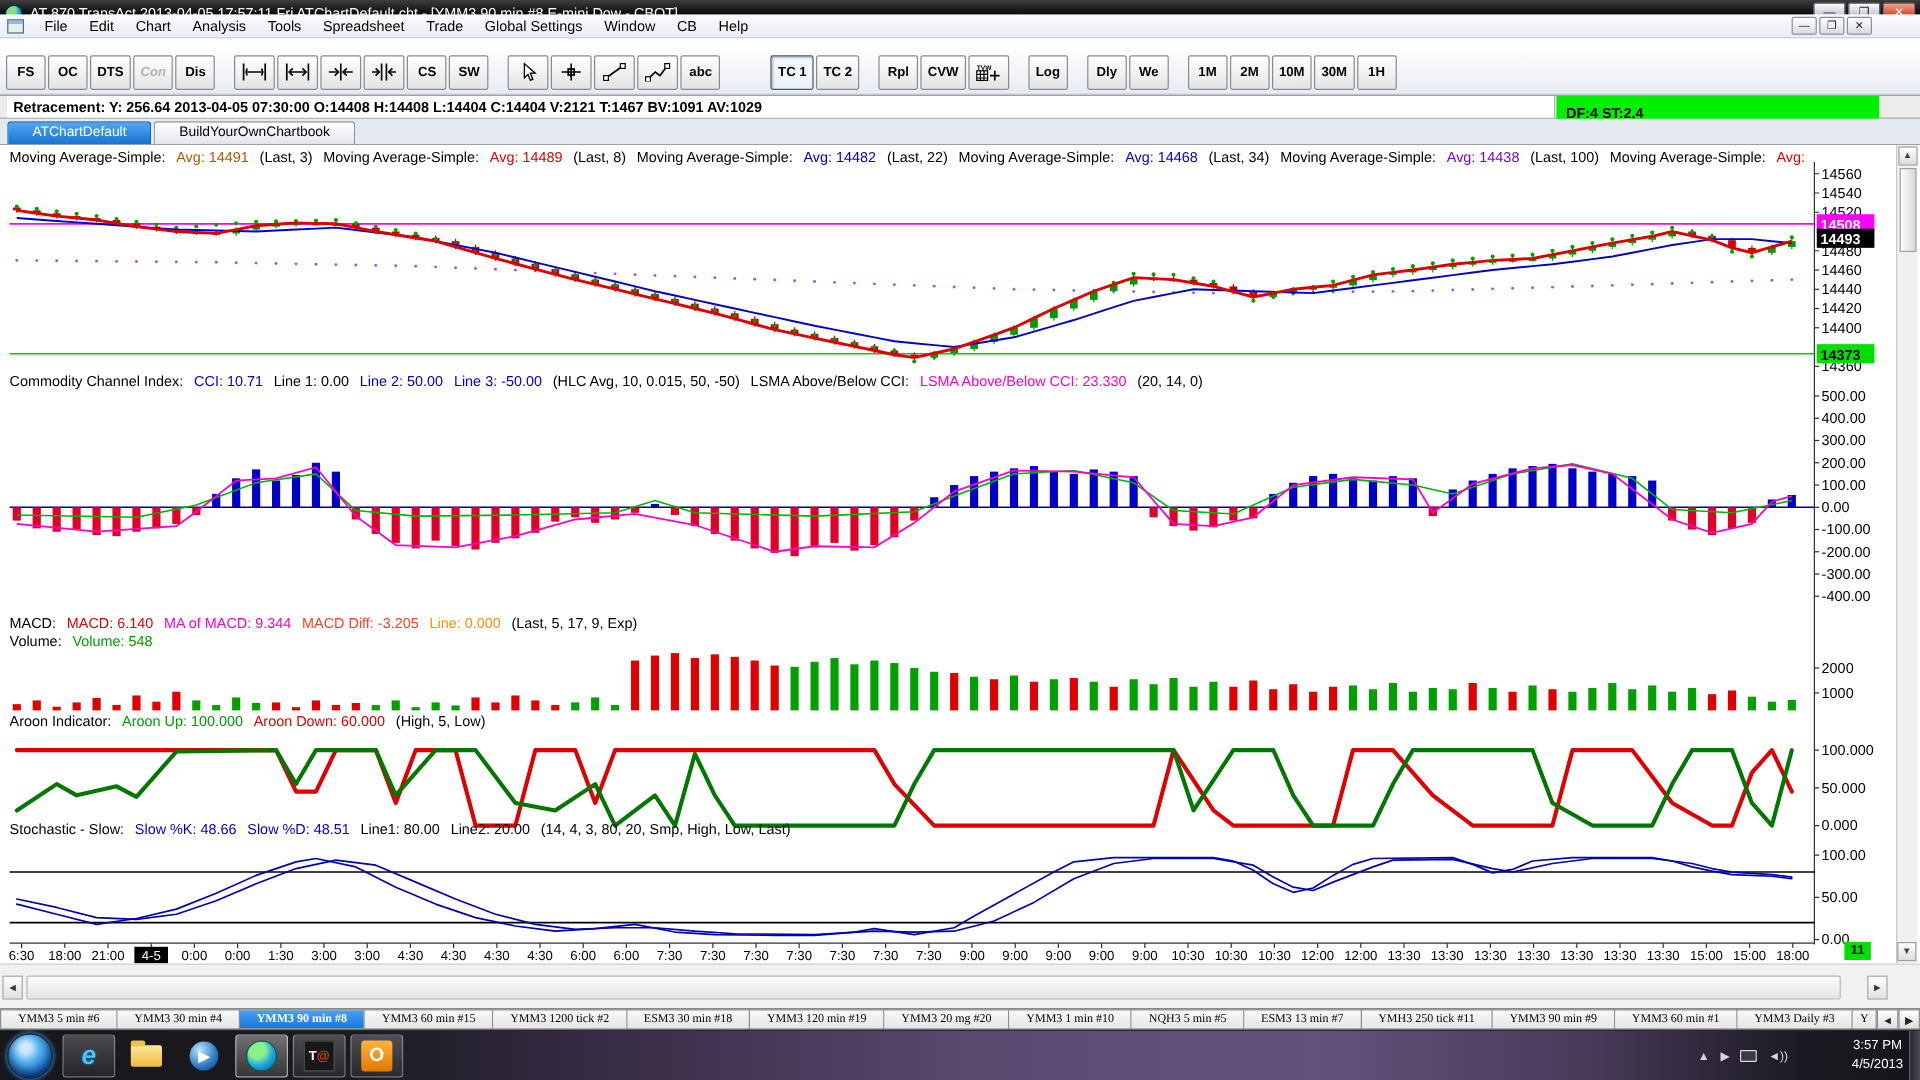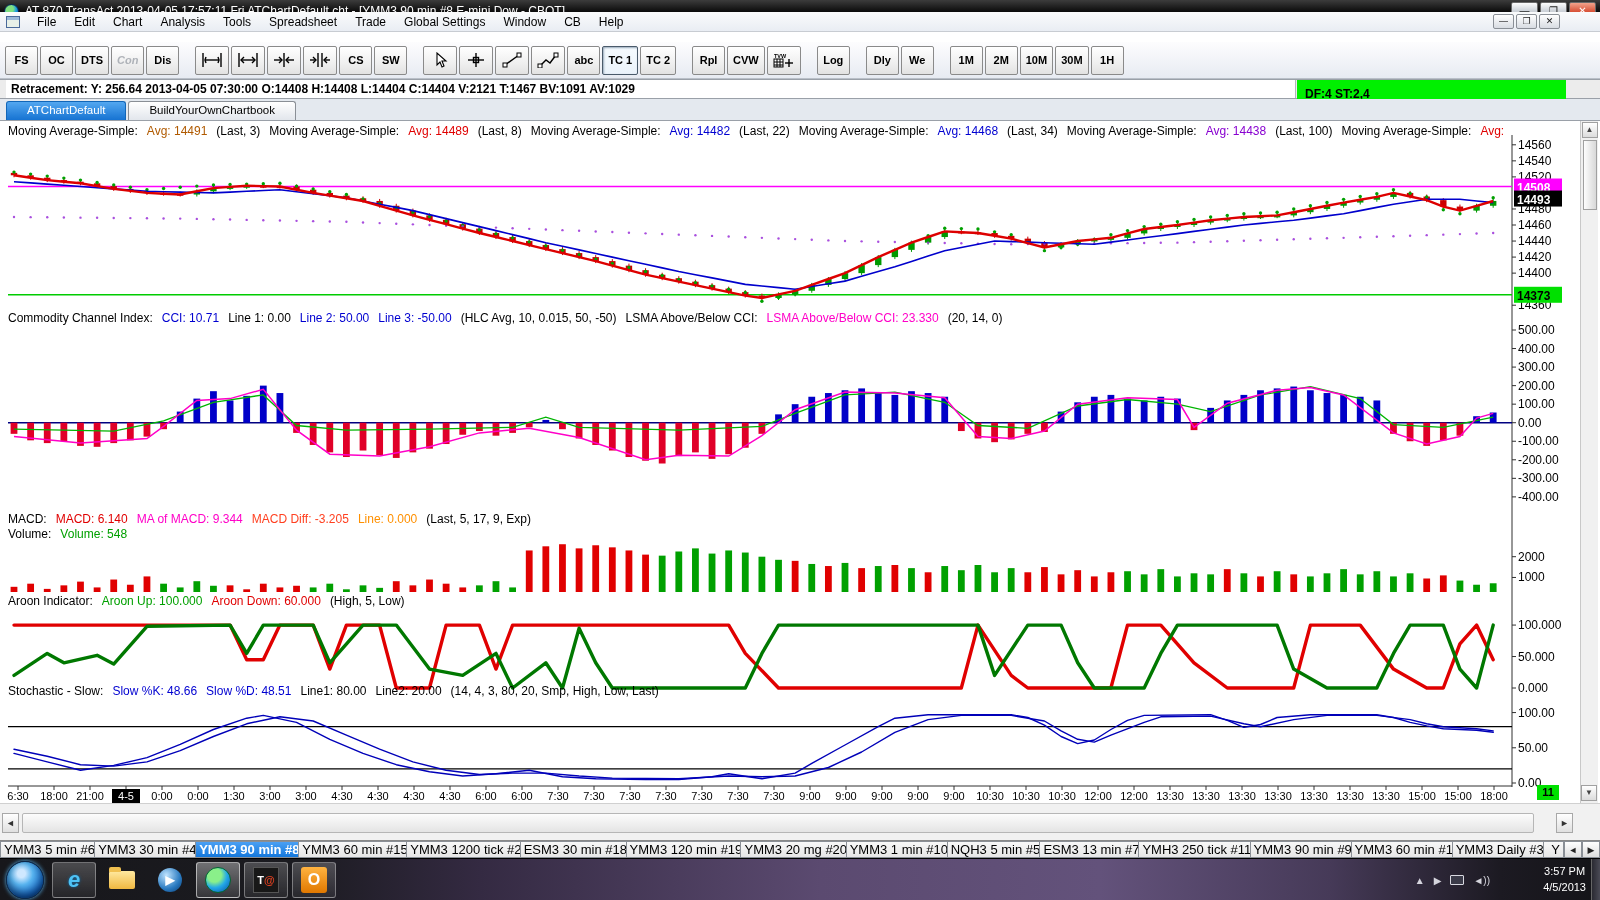--- a/index.html
+++ b/index.html
@@ -34,21 +34,21 @@
   
   .toolbar { position:absolute; left:0; top:42px; width:1600px; height:37px;
     background:linear-gradient(#fdfdfe,#e7ebf2); border-bottom:1px solid #b9bfc8;
     display:flex; align-items:center; padding-left:5px; }
   .tgroup { display:flex; margin-right:14px; }
   .tbtn { min-width:33px; height:29px; margin-right:2px; padding:0 5px;
     background:linear-gradient(#ffffff,#efefef 60%,#e2e2e2);
     border:1px solid #8a8a8a; border-radius:2px; box-shadow:inset 0 1px 0 #fff;
     font-size:11px; font-weight:bold; color:#000; display:flex; align-items:center; justify-content:center; white-space:nowrap; }
   .tbtn.disabled { color:#aeb2b8;font-style:italic; }
-  .tbtn.active { background:linear-gradient(#f6fbff,#eaf2fa); border:1px solid #4a5a6a; box-shadow:inset 1px 1px 2px #9ab; }
+  .tbtn.active { background:linear-gradient(#f6fbff,#eaf2fa); border:1px solid #4a5a6a; box-shadow:inset 1px 1px 2px #9ab;margin-left:40px; }
   .tbtn svg { display:block; }
 
   
   .statusrow { position:absolute; left:0; top:79px; width:1600px; height:20px; background:#ececec;
     border-top:1px solid #9aa0a8; border-bottom:1px solid #9aa0a8; font-size:12px;font-weight:bold; }
   .status-left { position:absolute; left:6px; top:0; width:1290px; height:18px; background:#ffffff;
     border-right:1px solid #b0b4ba; display:flex; align-items:center; padding-left:5px; color:#000; white-space:nowrap; overflow:hidden; }
   .status-right { position:absolute; left:1297px; top:0; width:269px; height:28px; background:#00f000;
     display:flex; align-items:center; padding-left:8px; color:#000; font-size:12px; }
 
@@ -78,21 +78,21 @@
     border:1px solid #a8a8a8; color:#333; font-size:9px; text-align:center; line-height:18px; }
   .hs-thumb { position:absolute; left:22px; top:9px; width:1512px; height:20px; background:linear-gradient(#fcfcfc,#e4e4e4);
     border:1px solid #b6b6b6; border-radius:2px; }
   .hs-right { position:absolute; left:1556px; top:9px; width:17px; height:20px; background:linear-gradient(#fff,#e0e0e0);
     border:1px solid #a8a8a8; color:#333; font-size:9px; text-align:center; line-height:18px; }
 
   
   .charttabs { position:absolute; left:0; top:840px; width:1600px; height:18px; background:#dcdcdc;
     display:flex; border-top:1px solid #888; }
   .ctab { flex:1 1 auto; border:1px solid #8a8f96; border-left:none; background:linear-gradient(#f8f8f8,#e6e6e6);
-    font-size:13px; color:#000; text-align:right; line-height:16px; white-space:nowrap; overflow:hidden; padding:0 3px; }
+    font-size:10px; color:#000; text-align:center; line-height:16px; white-space:nowrap; overflow:hidden; padding:0 3px;font-family:Liberation Serif, serif; }
   .ctab:first-child { border-left:1px solid #8a8f96; }
   .ctab.active { background:linear-gradient(#4aa0f4,#1478dc); color:#fff; font-weight:bold; }
   .ctab.partial { flex:0 0 20px; }
   .ctab-nav { flex:0 0 18px; background:linear-gradient(#fff,#ddd); border:1px solid #8a8f96; font-size:9px;
     text-align:center; line-height:16px; color:#222; }
 
   
   .taskbar { position:absolute; left:0; top:858px; width:1600px; height:42px;
     background:linear-gradient(90deg,#17171b 0px,#1b1b20 300px,#342a42 480px,#5b4a70 820px,#63527b 1100px,#463a58 1330px,#1c1a22 1500px,#141418 1600px);
     border-top:1px solid #000; display:flex; align-items:center; }

